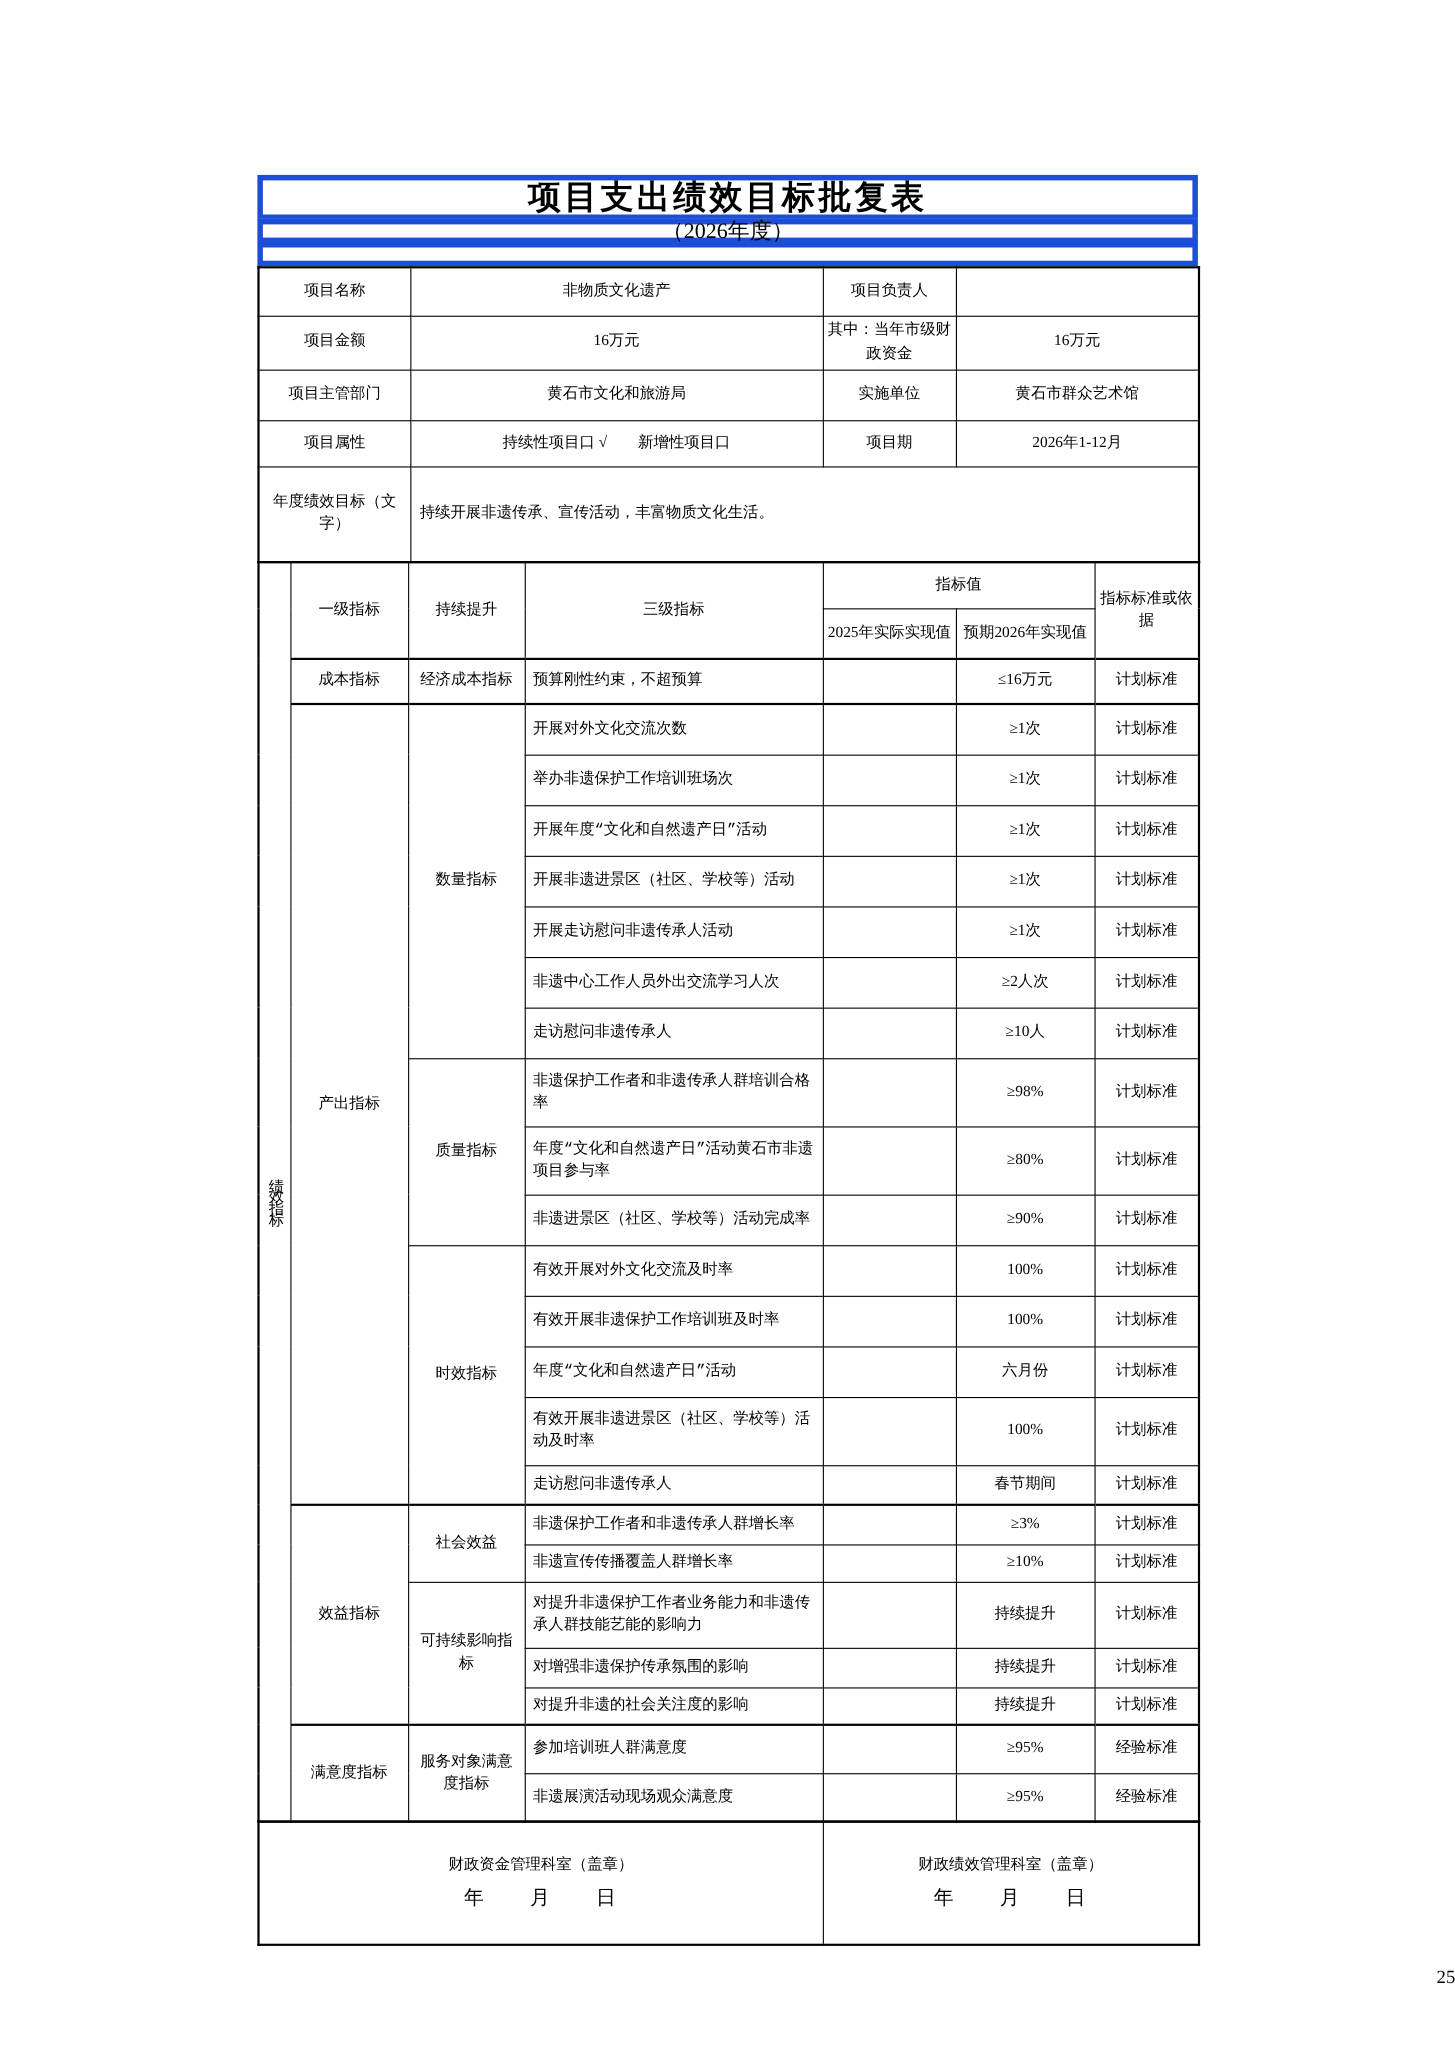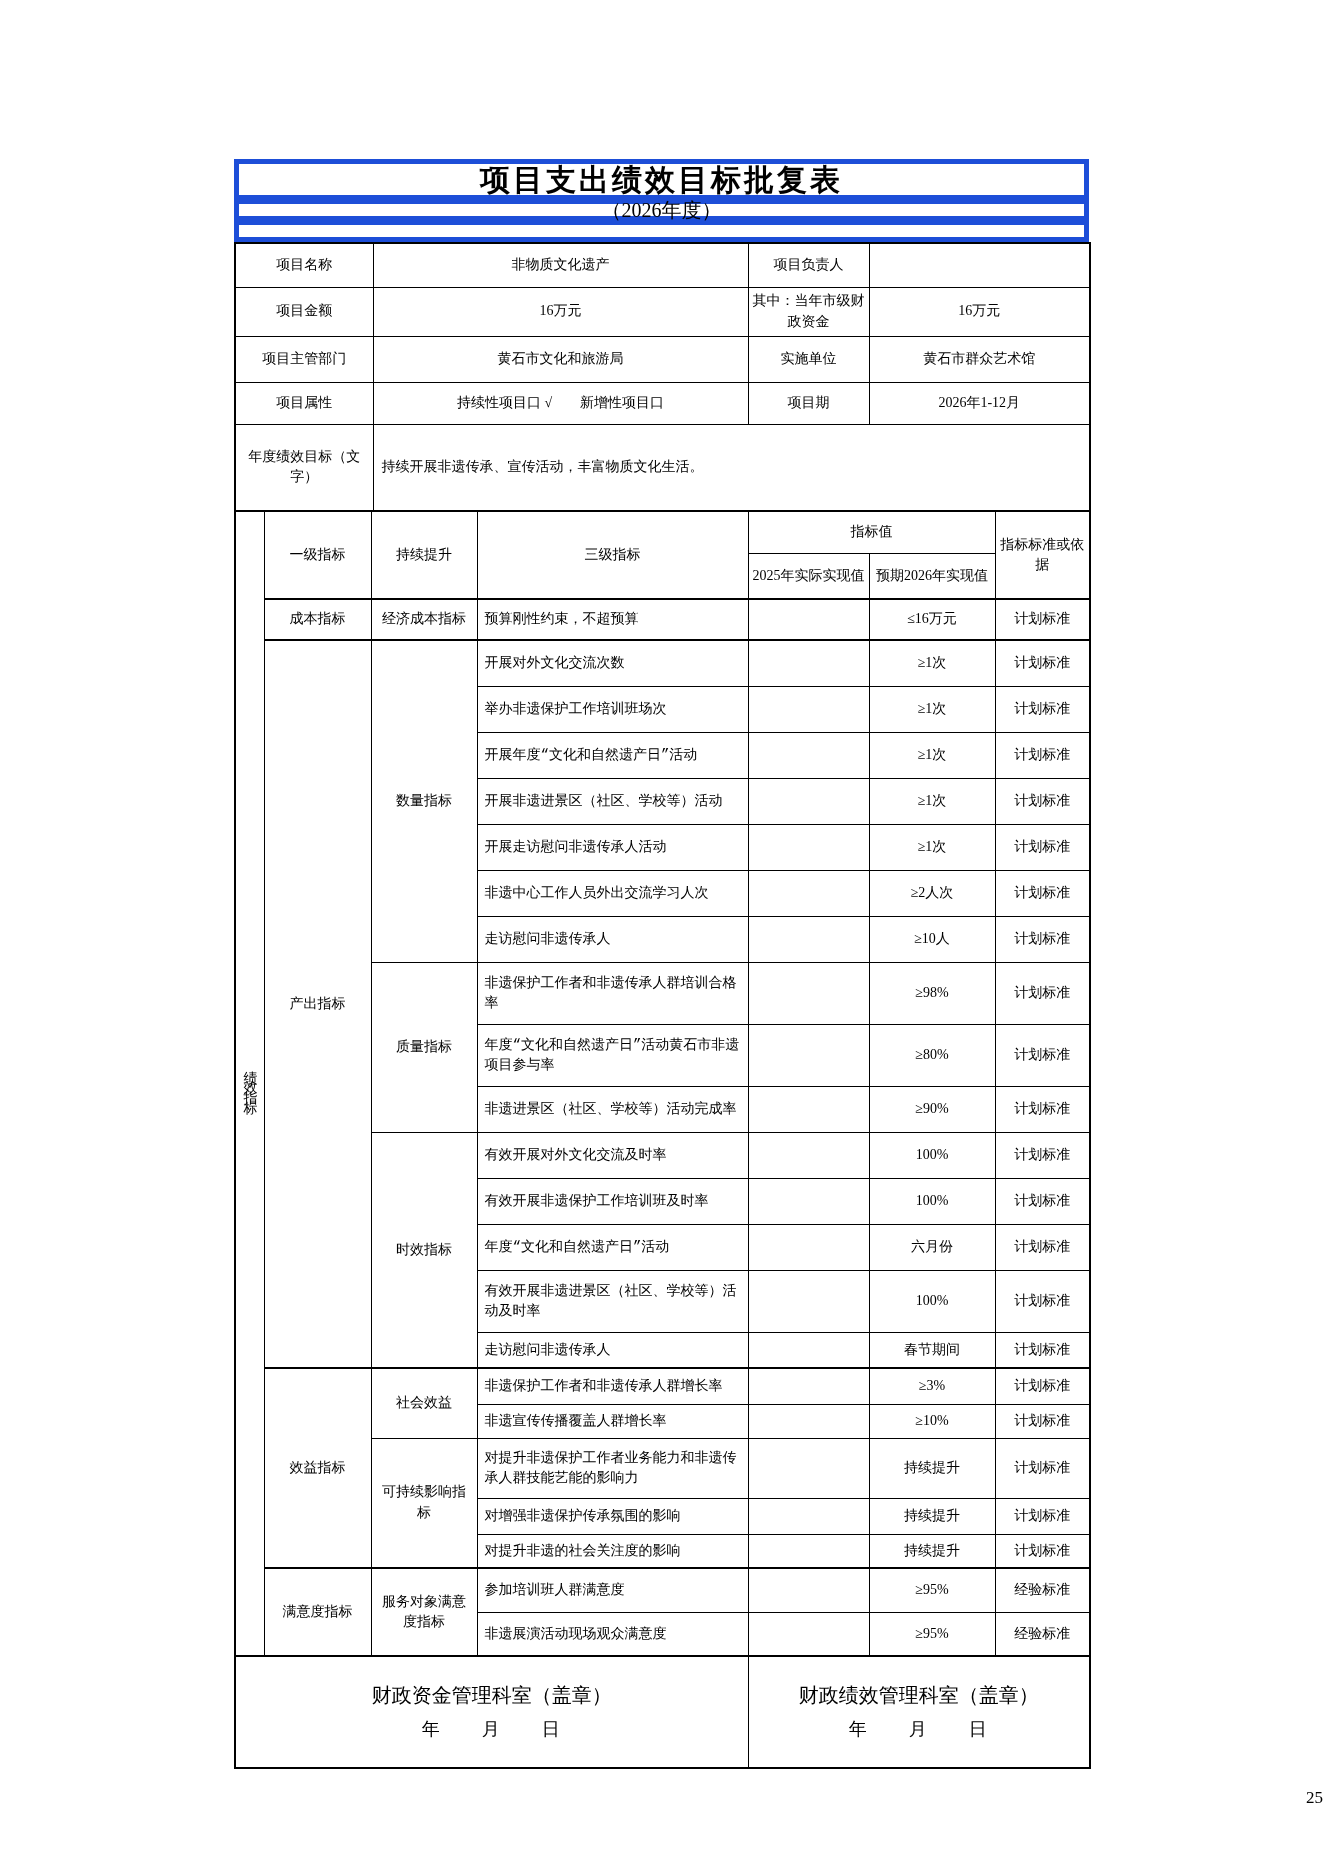--- a/index.html
+++ b/index.html
@@ -22,21 +22,21 @@
      padding:2px 4px;box-sizing:border-box;overflow:hidden;}
   .t-outer{border:2px solid #000;}
   .c{text-align:center;}
   .l{text-align:left;padding-left:7px;padding-right:6px;font-family:Liberation Mono, monospace;}
   .bt2 td{border-top-width:2px;}
   .side-cell{padding:0;text-align:center;}
   .side-text{writing-mode:vertical-rl;text-orientation:upright;margin:0 auto;
      letter-spacing:10px;font-size:14px;}
   .goal-cell{text-align:left;padding-left:8px;}
   .foot-cell{text-align:center;vertical-align:middle;}
-  .foot-line1{font-size:20px;margin-bottom:6px;}
+  .foot-line1{font-size:14px;margin-bottom:6px;}
   .foot-line2{font-size:18px;letter-spacing:2px;}
   .pagenum{position:absolute;left:0;top:1788px;width:1323px;text-align:right;
      font-size:17px;}
   
   tr.h42{height:42px}tr.h46{height:46px}tr.h49{height:49px}tr.h44{height:44px}
   tr.h41{height:41px}tr.h62{height:62px}tr.h36{height:36px}tr.h34{height:34px}
   tr.h60{height:60px}tr.h87{height:87px}tr.h112{height:112px}
 </style>
 </head>
 <body>

